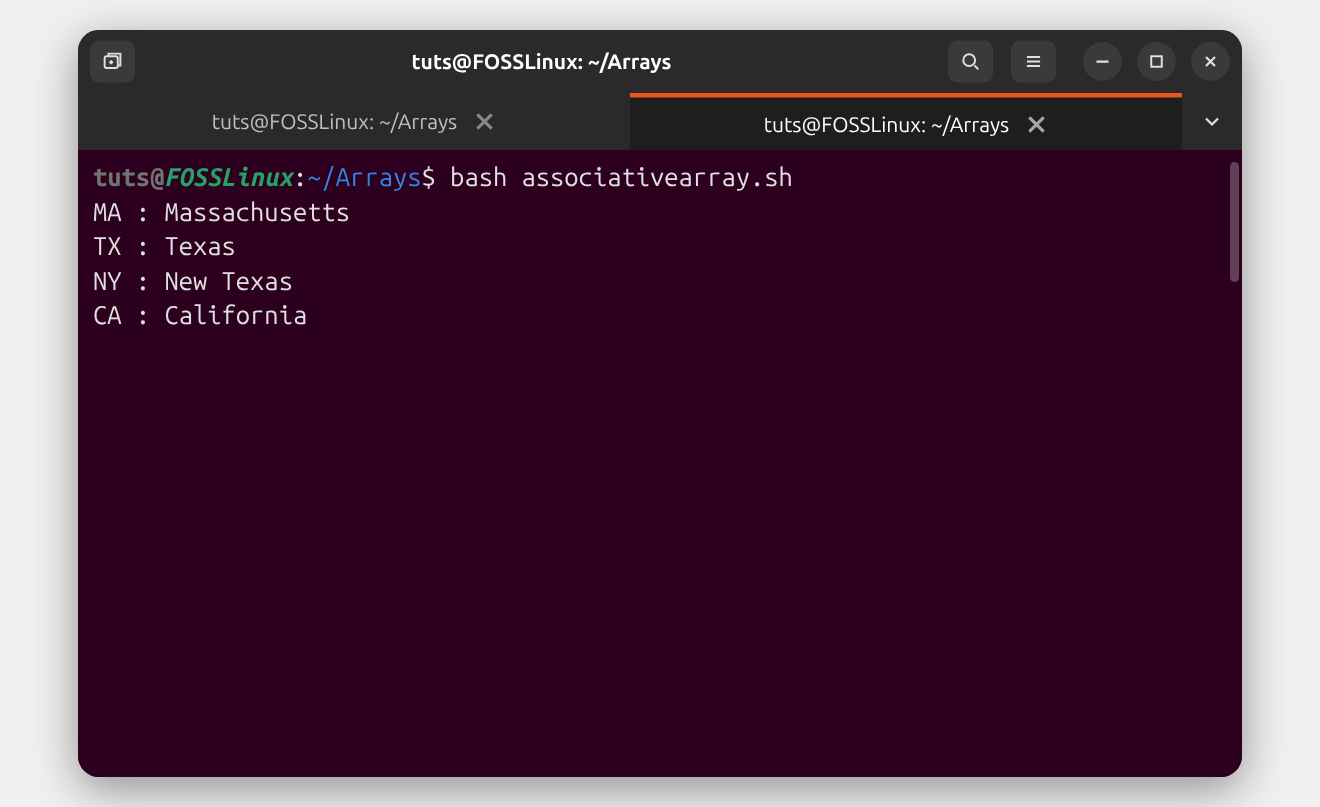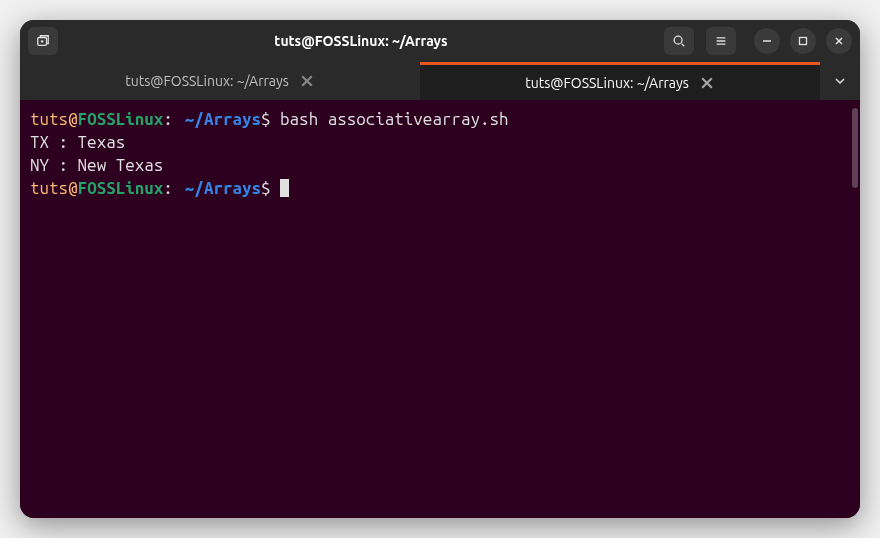--- a/index.html
+++ b/index.html
@@ -10,21 +10,21 @@
     body {
       background: #f0f0f0;
       font-family: 'Ubuntu Mono', 'DejaVu Sans Mono', monospace;
       width: 880px;
       height: 538px;
       display: flex;
       align-items: center;
       justify-content: center;
     }
     .window {
-      width: 840px;
+      width: 776px;
       height: 498px;
       background: #2c2c2c;
       border-radius: 14px;
       overflow: hidden;
       box-shadow: 0 8px 30px rgba(0,0,0,0.4);
       display: flex;
       flex-direction: column;
     }
     .titlebar {
       height: 42px;
@@ -133,24 +133,24 @@
       right: 2px;
       top: 8px;
       width: 6px;
       height: 80px;
       background: rgba(255,255,255,0.25);
       border-radius: 3px;
     }
     .prompt-line {
       white-space: pre;
     }
-    .user { color: #fdba74; font-weight: normal; }
-    .host { color: #26a269; font-weight: bold; }
+    .user { color: #737373; font-weight: bold; }
+    .host { color: #26a269; font-weight: bold; font-style: italic; }
     .colon { color: #e0e0e0; }
-    .path { color: #3584e4; font-weight: bold; margin-left: 12px; }
+    .path { color: #3584e4; font-weight: normal; }
     .dollar { color: #e0e0e0; }
     .cmd { color: #e0e0e0; margin-top: 16px; }
     .output-line {
       white-space: pre;
       color: #e0e0e0;
     }
     .cursor-block {
       display: inline-block;
       width: 9px;
       height: 18px;
@@ -224,17 +224,18 @@
     </div>
     <div class="tab-dropdown">
       <svg width="12" height="12" viewBox="0 0 12 12" fill="none" stroke="#e0e0e0" stroke-width="1.5">
           <path d="M2 4 l4 4 l4 -4"></path>
         </svg>
     </div>
   </div>
 
   <div class="terminal">
     <div class="prompt-line"><span class="user">tuts</span><span class="user">@</span><span class="host">FOSSLinux</span><span class="colon">:</span><span class="path">~/Arrays</span><span class="dollar">$</span><span class="cmd"> bash associativearray.sh</span></div>
+    <div class="output-line">MA : Massachusetts</div>
     <div class="output-line">TX : Texas</div>
     <div class="output-line">NY : New Texas</div>
-    <div class="prompt-line"><span class="user">tuts</span><span class="user">@</span><span class="host">FOSSLinux</span><span class="colon">:</span><span class="path">~/Arrays</span><span class="dollar">$</span> <span class="cursor-block"></span></div>
+    <div class="output-line">CA : California</div>
   </div>
 </div>
 
 </body></html>

